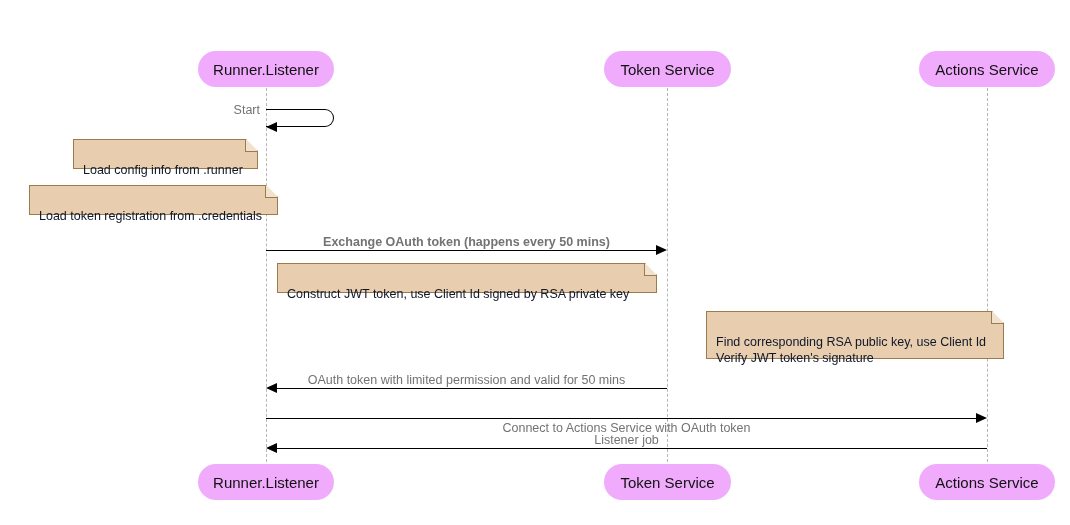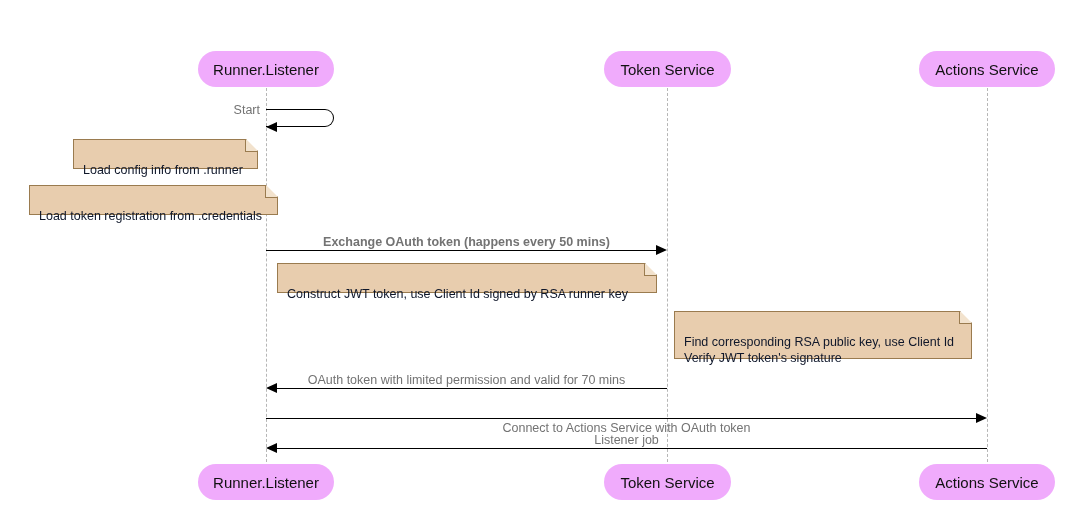--- a/index.html
+++ b/index.html
@@ -161,35 +161,35 @@
     <span class="note-fold">
       <span class="note-fold-tri"></span>
     </span>
   </div>
 
   <div class="msg-label" style="left:266px; top:235px; width:401px;font-weight:bold;">Exchange OAuth token (happens every 50 mins)</div>
   <div class="msg" style="left:266px; top:250px; width:390px;"></div>
   <div class="arrowhead right" style="left:656px; top:244.5px;"></div>
 
   <div class="note" style="left:277px; top:263px; width:380px; height:30px;">
-    <span>Construct JWT token, use Client Id signed by RSA runner key</span>
-    <span class="note-fold">
-      <span class="note-fold-tri"></span>
-    </span>
-  </div>
-
-  <div class="note" style="left:674px; top:311px; width:298px; height:48px;">
+    <span>Construct JWT token, use Client Id signed by RSA private key</span>
+    <span class="note-fold">
+      <span class="note-fold-tri"></span>
+    </span>
+  </div>
+
+  <div class="note" style="left:706px; top:311px; width:298px; height:48px;">
     <span>Find corresponding RSA public key, use Client Id
 Verify JWT token's signature</span>
     <span class="note-fold">
       <span class="note-fold-tri"></span>
     </span>
   </div>
 
-  <div class="msg-label" style="left:266px; top:373px; width:401px;">OAuth token with limited permission and valid for 70 mins</div>
+  <div class="msg-label" style="left:266px; top:373px; width:401px;">OAuth token with limited permission and valid for 50 mins</div>
   <div class="msg" style="left:277px; top:388px; width:390px;"></div>
   <div class="arrowhead left" style="left:266px; top:382.5px;"></div>
 
   <div class="msg-label" style="left:266px; top:421px; width:721px;">Connect to Actions Service with OAuth token</div>
   <div class="msg" style="left:266px; top:418px; width:710px;"></div>
   <div class="arrowhead right" style="left:976px; top:412.5px;"></div>
 
   <div class="msg-label" style="left:266px; top:433px; width:721px;">Listener job</div>
   <div class="msg" style="left:277px; top:448px; width:710px;"></div>
   <div class="arrowhead left" style="left:266px; top:442.5px;"></div>

